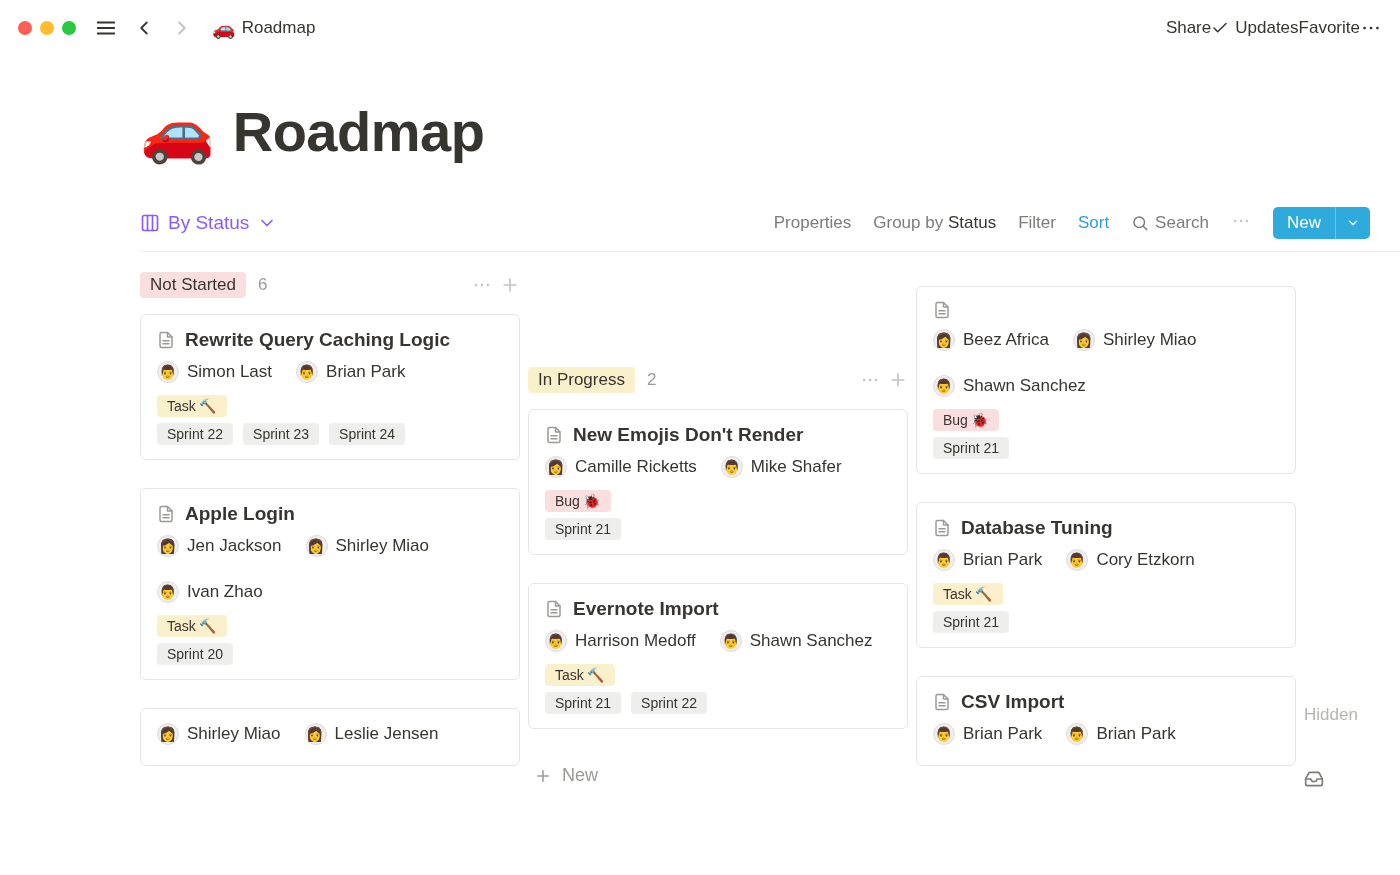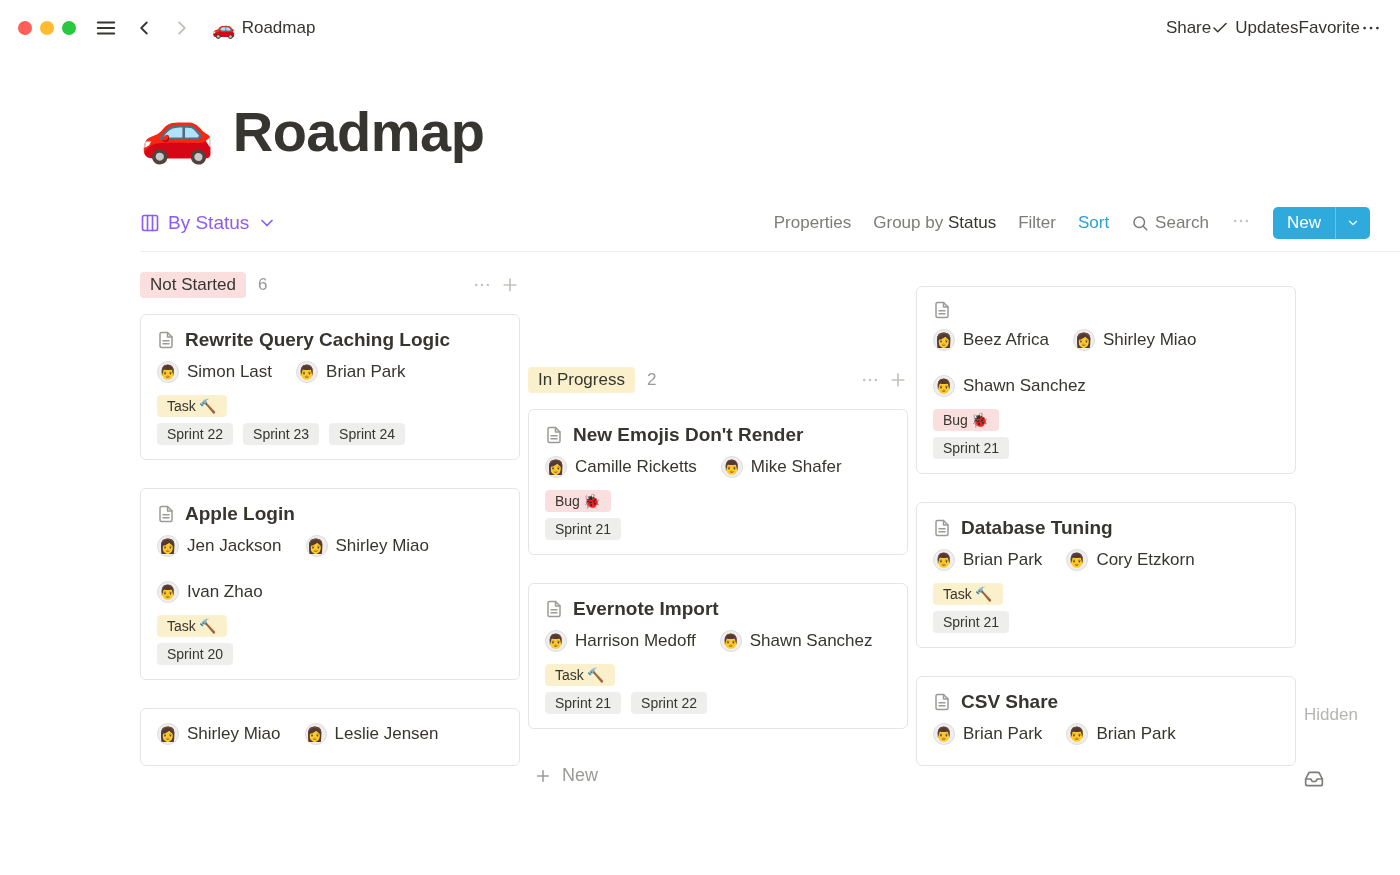--- a/index.html
+++ b/index.html
@@ -484,21 +484,21 @@
           </div>
           <div class="chips">
             <span class="chip">Sprint 21</span>
           </div>
         </div>
         <div class="card">
           <div class="card-title">
         <svg>
               <use href="#i-doc"></use>
             </svg>
-        <span>CSV Share</span>
+        <span>CSV Import</span>
       </div>
           <div class="assignee-row">
             <div class="assignee">
         <span class="avatar">👨</span>
         <span>Brian Park</span>
       </div>
             <div class="assignee">
         <span class="avatar">👨</span>
         <span>Brian Park</span>
       </div>

